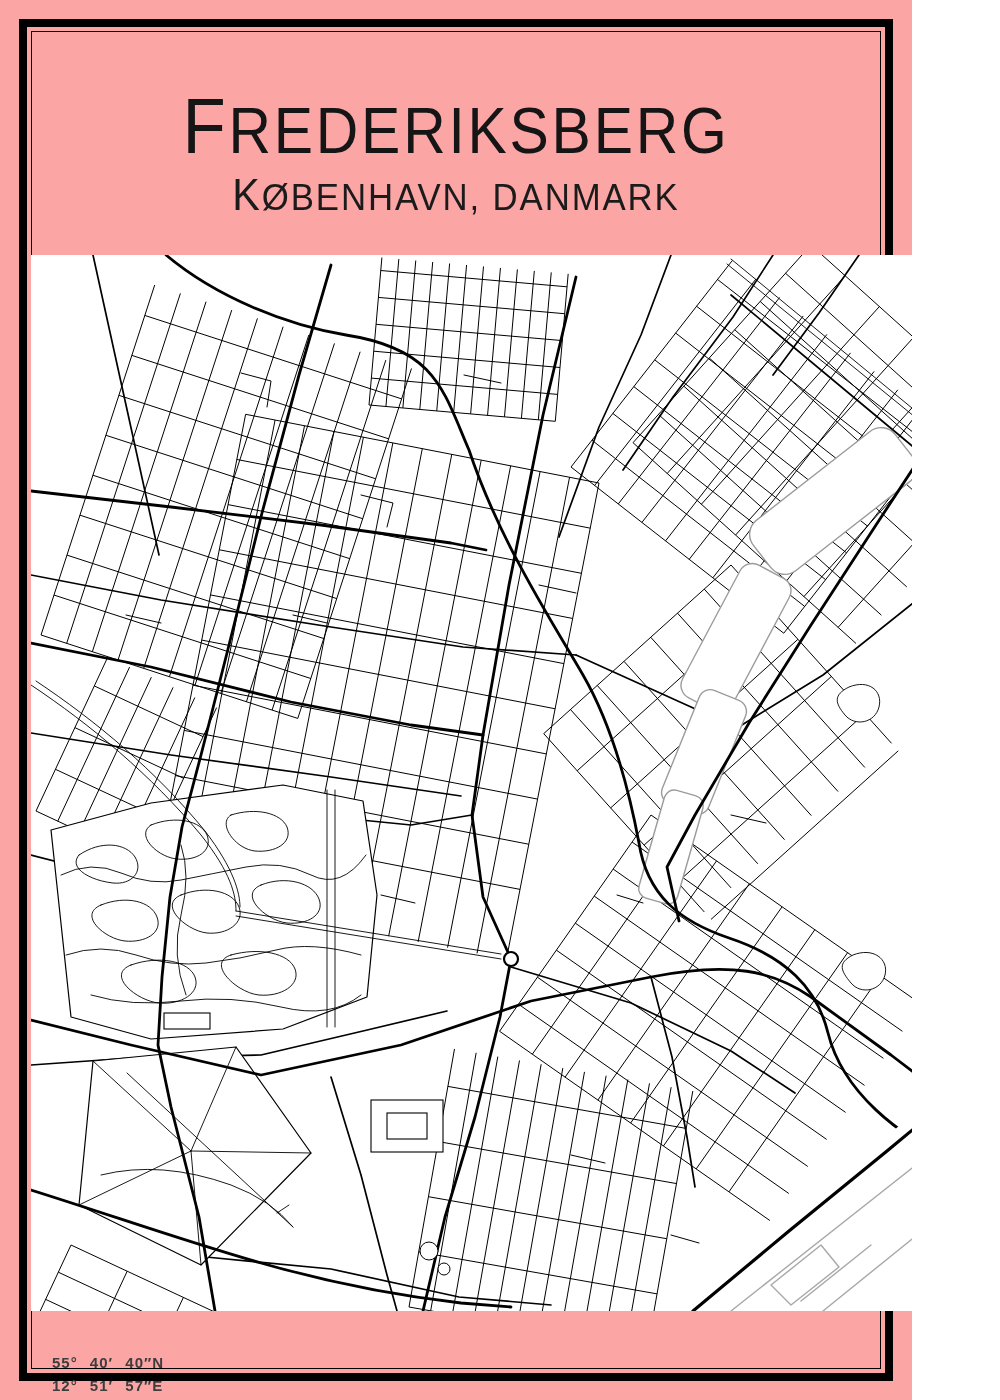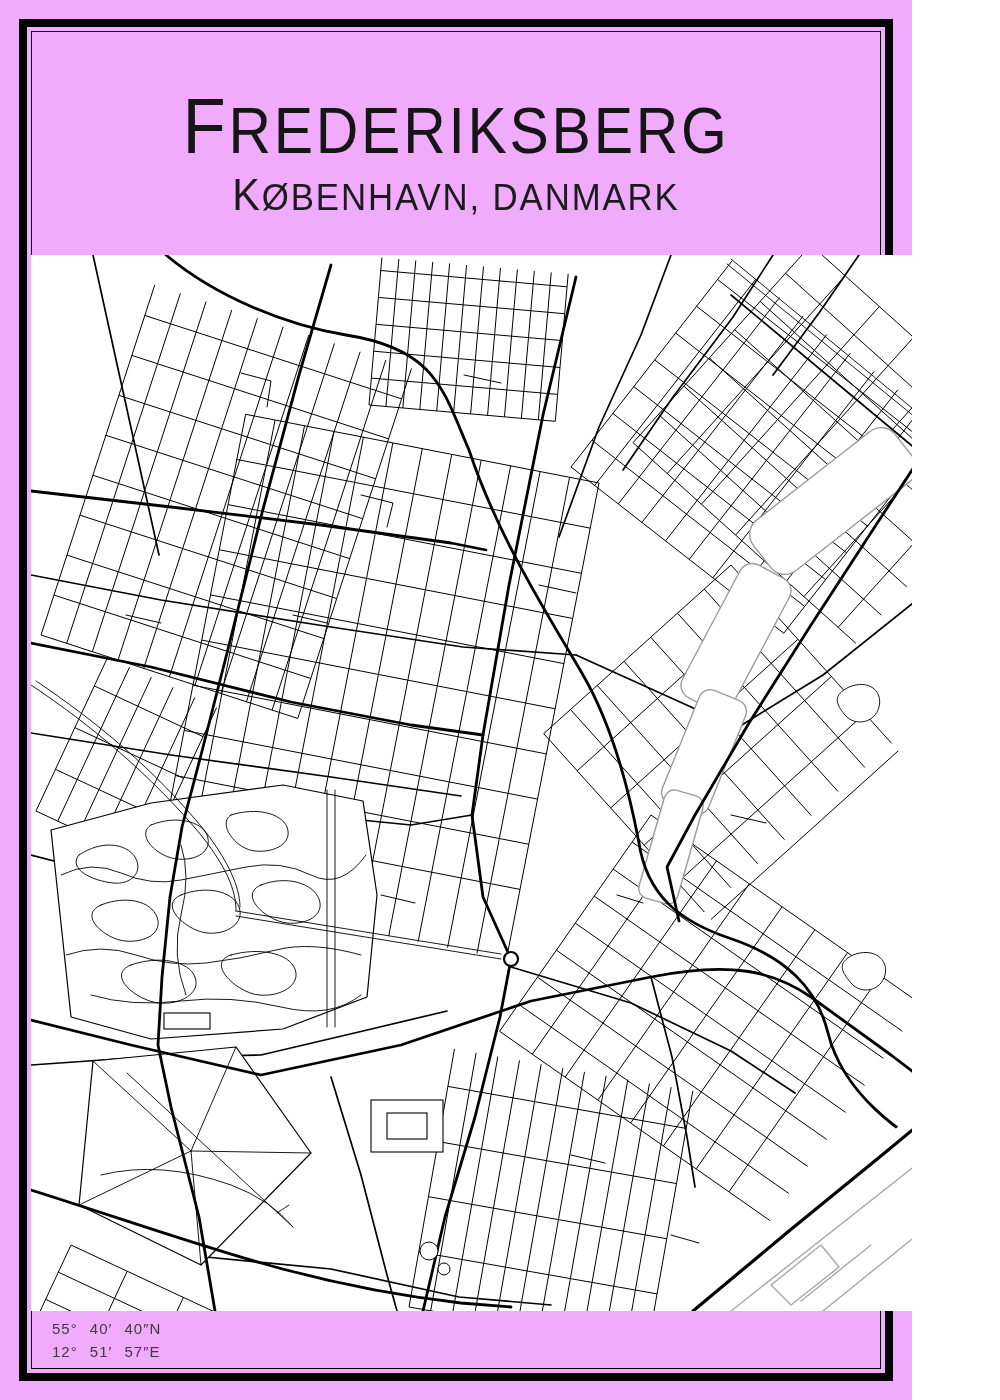--- a/index.html
+++ b/index.html
@@ -1,38 +1,38 @@
 <!DOCTYPE html>
 <html><head>
 <meta charset="utf-8">
 <style>
   html,body{margin:0;padding:0;background:#ffffff;}
   body{width:1000px;height:1400px;font-family:"Liberation Sans",sans-serif;}
-  .poster{position:relative;width:912px;height:1400px;background:#f0abfc;overflow:hidden;}
+  .poster{position:relative;width:912px;height:1400px;background:#fca5a5;overflow:hidden;}
   .frame-outer{position:absolute;inset:19px;border:8px solid #000;pointer-events:none;}
   .frame-inner{position:absolute;inset:31px;border:1.6px solid #000;pointer-events:none;}
   .title{
     position:absolute;top:82px;left:0;width:100%;margin:0;
     text-align:center;font-family:"Liberation Sans",sans-serif;
     font-weight:300;font-size:64px;letter-spacing:3px;color:#151515;
     transform:scaleX(0.92);transform-origin:center;white-space:nowrap;
   }
   .title::first-letter{font-size:77px;}
   .subtitle{
     position:absolute;top:170px;left:0;width:100%;margin:0;
     text-align:center;font-family:"Liberation Sans",sans-serif;
     font-weight:300;font-size:37px;letter-spacing:2px;color:#1b1b1b;
     transform:scaleX(0.94);transform-origin:center;white-space:nowrap;
   }
   .subtitle::first-letter{font-size:44px;}
   .map{position:absolute;left:31px;top:255px;width:938px;height:1056px;background:#ffffff;}
   .coords{
-    position:absolute;left:52px;top:1318px;
+    position:absolute;left:52px;top:1352px;
     font-size:15px;line-height:1.5;letter-spacing:1px;word-spacing:7px;
-    color:#3d3d3d;font-weight:400;
+    color:#3d3d3d;font-weight:700;
   }
 </style>
 </head>
 <body>
 
 <div class="poster">
   <div class="frame-outer"></div>
   <div class="frame-inner"></div>
 
   <h1 class="title">FREDERIKSBERG</h1>

